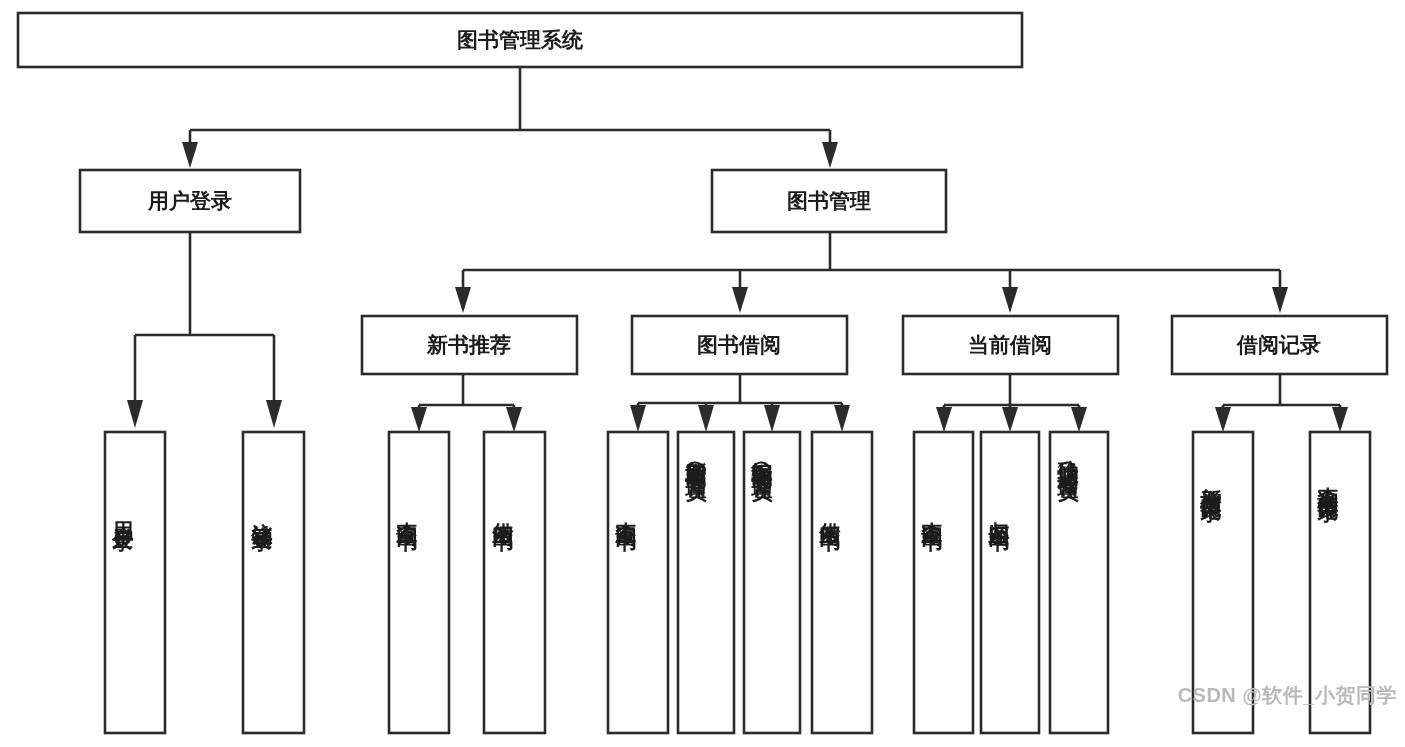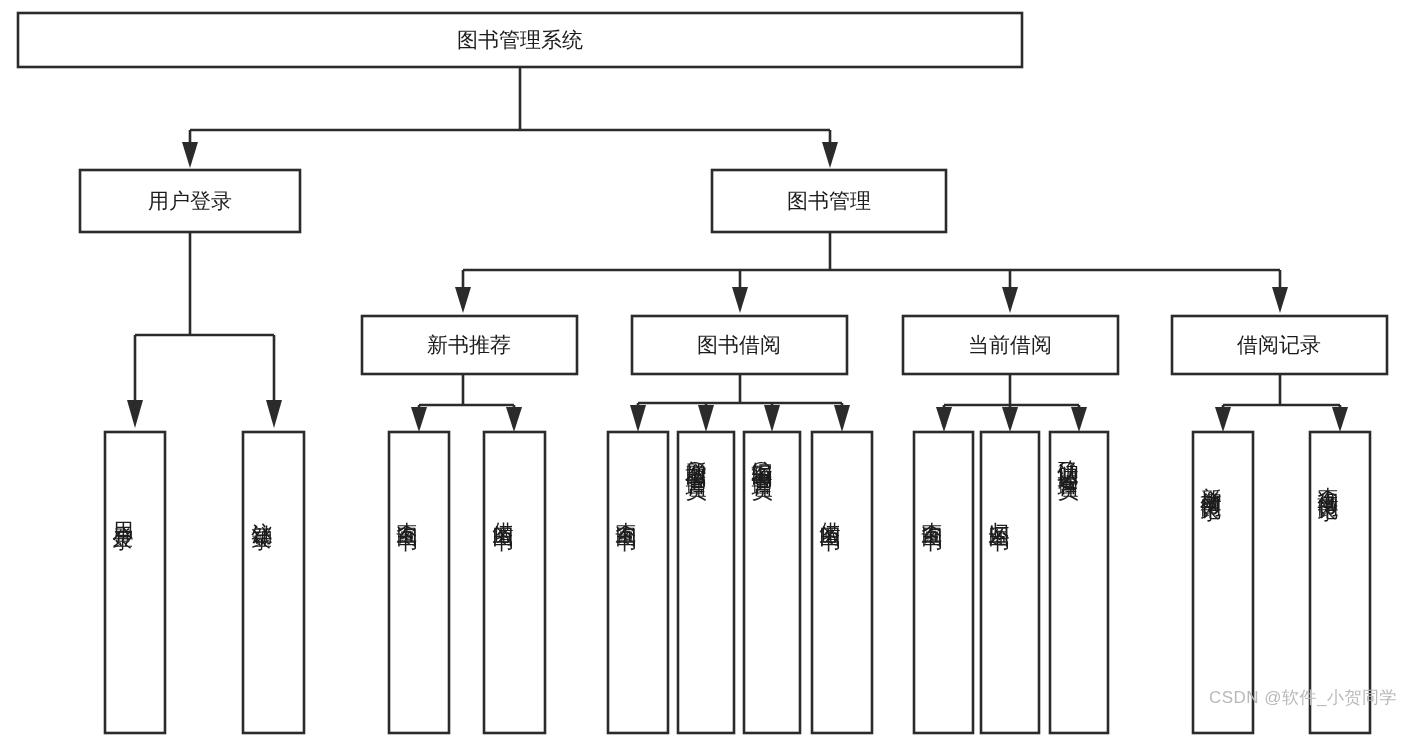--- a/index.html
+++ b/index.html
@@ -11,20 +11,21 @@
     width: 1405px;
     height: 747px;
     font-family: "Liberation Sans", "DejaVu Sans", sans-serif;
     overflow: hidden;
   }
   #diagram-root {
     position: relative;
     width: 1405px;
     height: 713px;
     background: #ffffff;
+    font-weight: bold;
   }
   svg#flow-svg {
     position: absolute;
     top: 0;
     left: 0;
     width: 1405px;
     height: 747px;
     display: block;
   }
   .node-box {
@@ -60,21 +61,21 @@
     line-height: 1;
     white-space: nowrap;
     text-align: left;
     pointer-events: none;
   }
   .watermark {
     position: absolute;
     right: 8px;
     bottom: 4px;
     font-family: "Liberation Sans", "DejaVu Sans", sans-serif;
-    font-size: 17px;
+    font-size: 20px;
     color: #b9b9b9;
     letter-spacing: 0.5px;
     white-space: nowrap;
   }
 </style>
 </head>
 <body>
 
 <div id="diagram-root">
 

